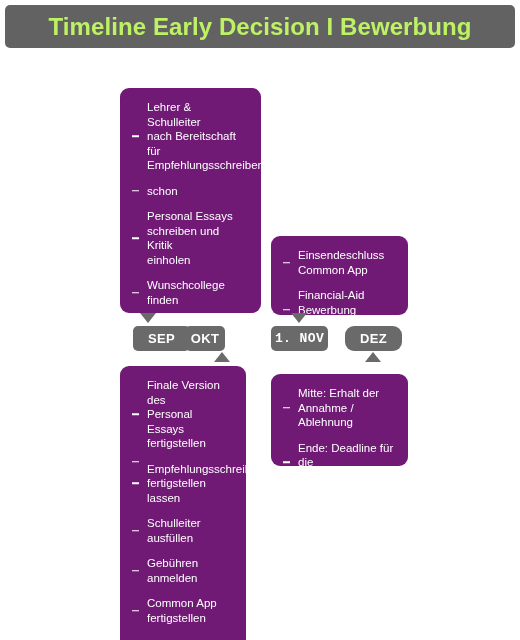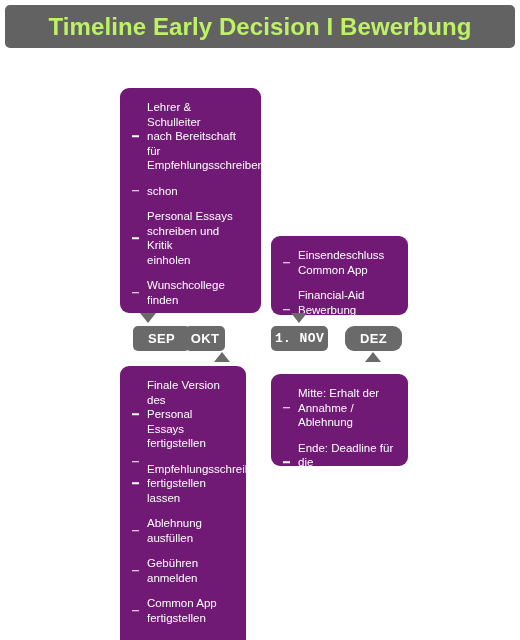--- a/index.html
+++ b/index.html
@@ -209,21 +209,21 @@
     <li class="bullet-item">
       <span class="bullet-dash"></span>
     </li>
     <li class="bullet-item">
       <span class="bullet-dash"></span>
       <span class="bullet-text">Empfehlungsschreiben
 fertigstellen lassen</span>
     </li>
     <li class="bullet-item">
       <span class="bullet-dash"></span>
-      <span class="bullet-text">Ablehnung ausfüllen</span>
+      <span class="bullet-text">Schulleiter ausfüllen</span>
     </li>
     <li class="bullet-item">
       <span class="bullet-dash"></span>
       <span class="bullet-text">Gebühren anmelden</span>
     </li>
     <li class="bullet-item">
       <span class="bullet-dash"></span>
       <span class="bullet-text">Common App
 fertigstellen</span>
     </li>

